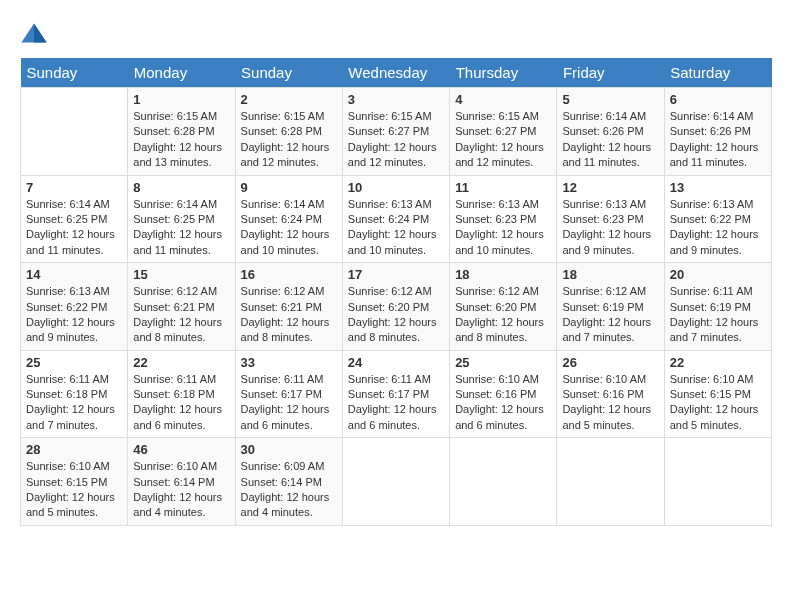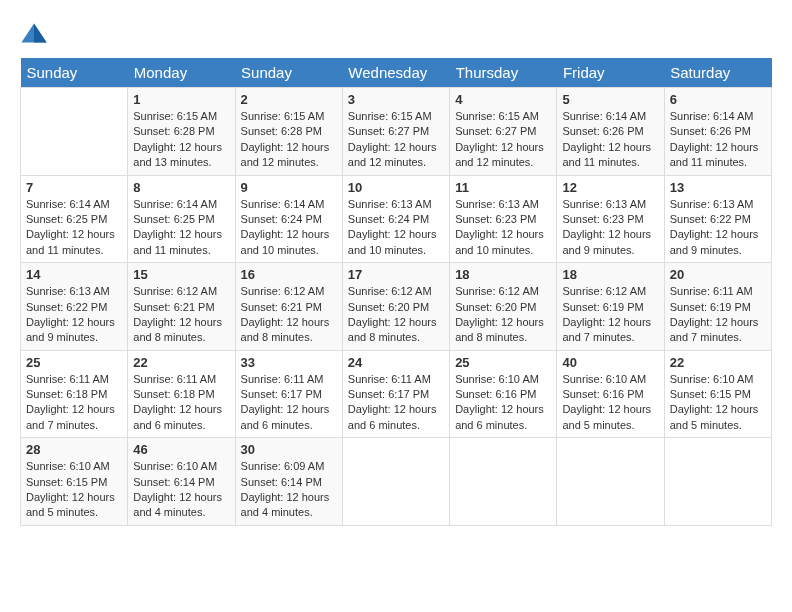--- a/index.html
+++ b/index.html
@@ -222,21 +222,21 @@
         </td>
         <td>
           <span class="day-num">24</span>
           <div class="day-info">Sunrise: 6:11 AM<br>Sunset: 6:17 PM<br>Daylight: 12 hours<br>and 6 minutes.</div>
         </td>
         <td>
           <span class="day-num">25</span>
           <div class="day-info">Sunrise: 6:10 AM<br>Sunset: 6:16 PM<br>Daylight: 12 hours<br>and 6 minutes.</div>
         </td>
         <td>
-          <span class="day-num">40</span>
+          <span class="day-num">26</span>
           <div class="day-info">Sunrise: 6:10 AM<br>Sunset: 6:16 PM<br>Daylight: 12 hours<br>and 5 minutes.</div>
         </td>
         <td>
           <span class="day-num">22</span>
           <div class="day-info">Sunrise: 6:10 AM<br>Sunset: 6:15 PM<br>Daylight: 12 hours<br>and 5 minutes.</div>
         </td>
       </tr>
       <tr>
         <td>
           <span class="day-num">28</span>

